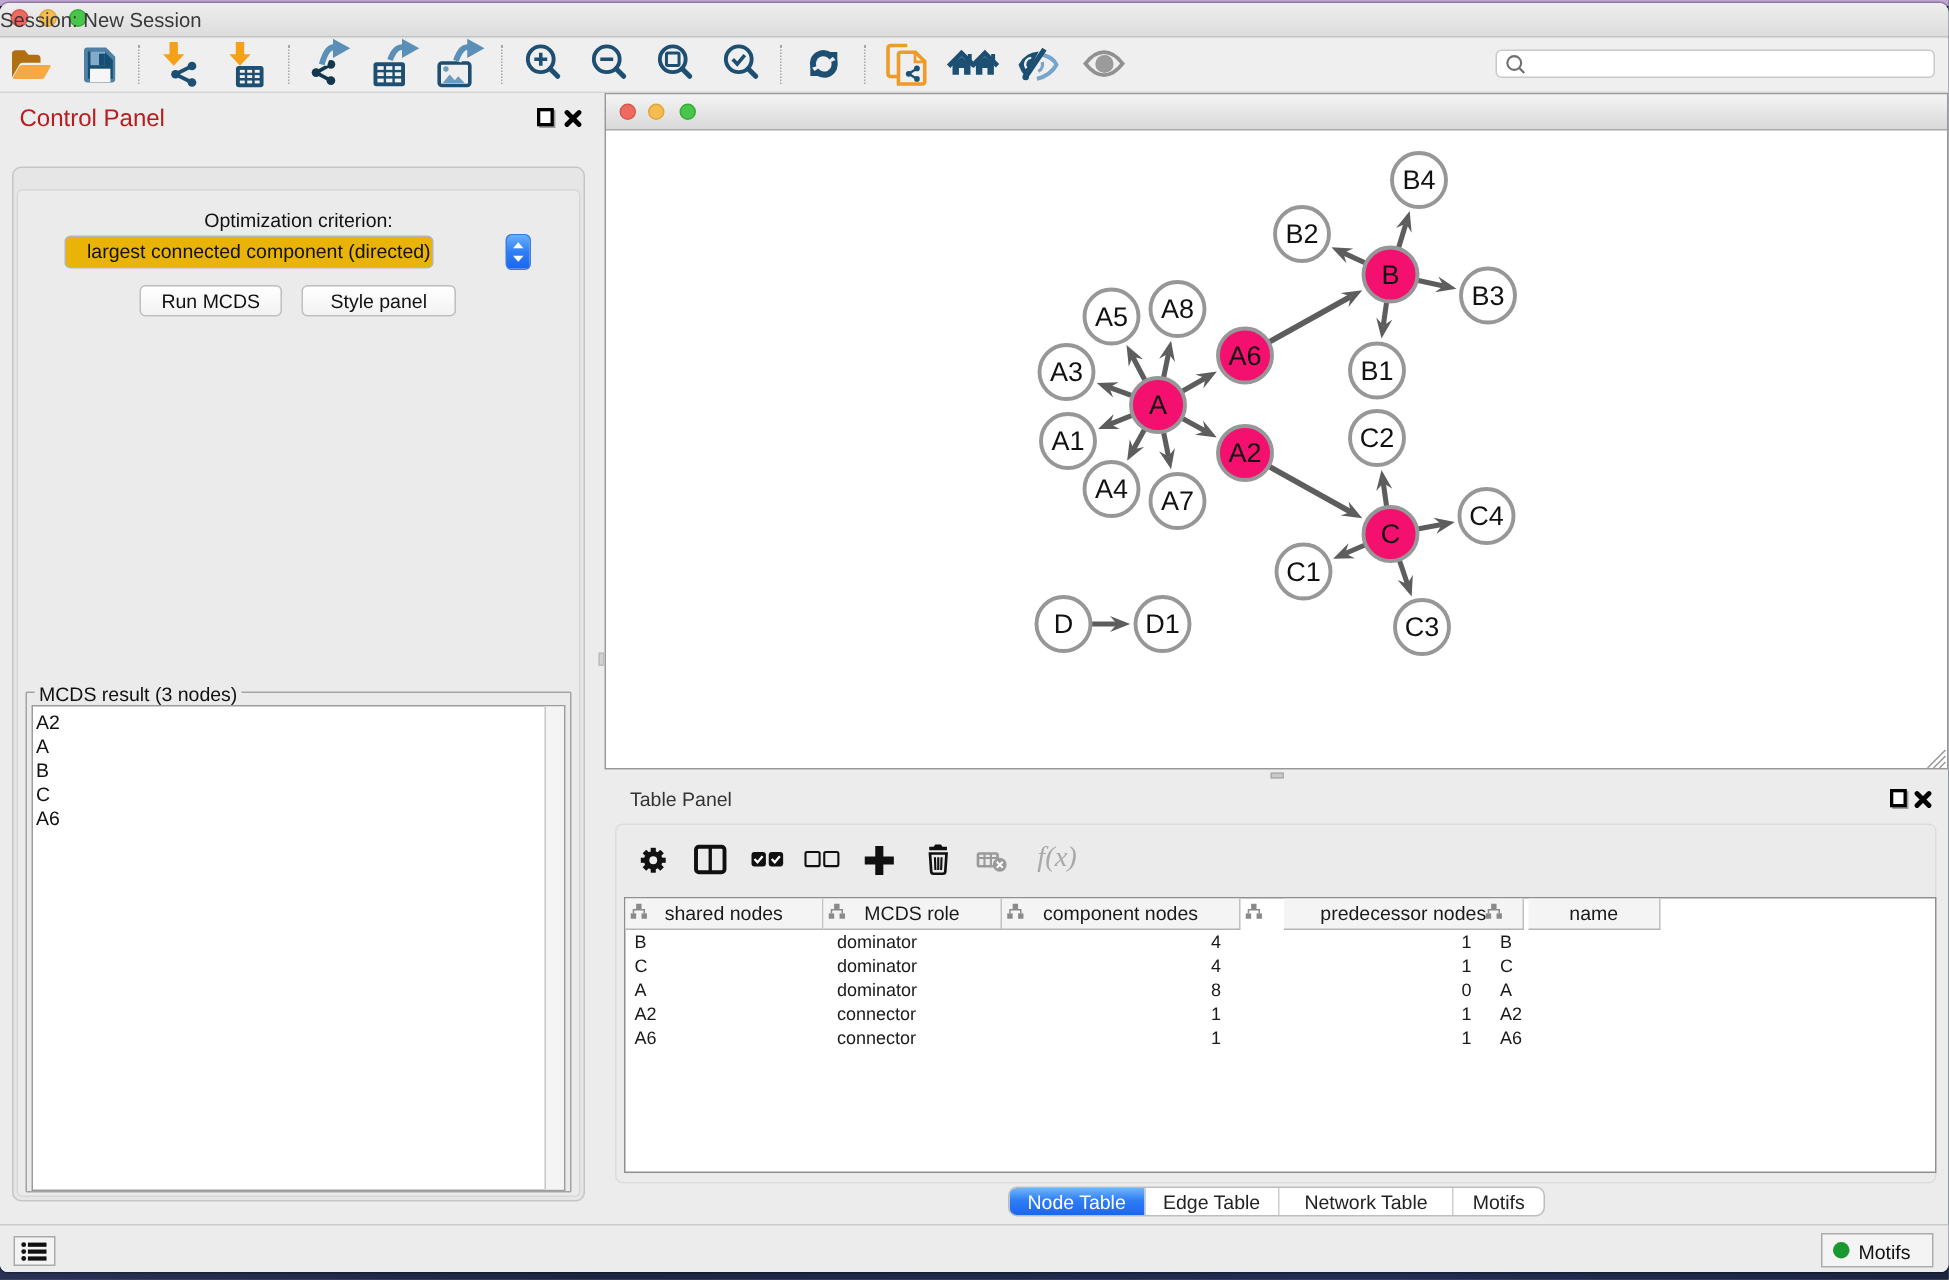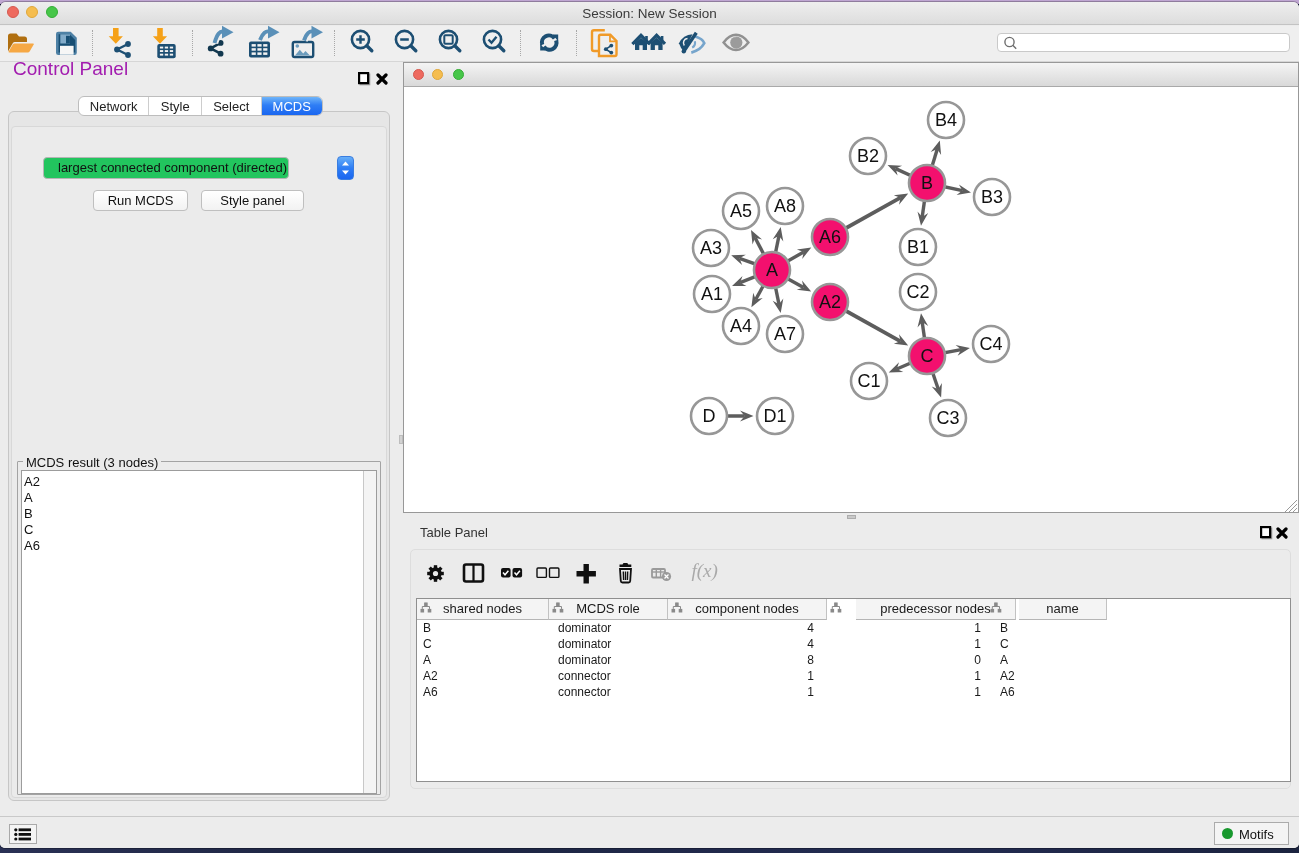--- a/index.html
+++ b/index.html
@@ -6,43 +6,43 @@
 .abs{position:absolute}
 #topstrip{position:absolute;left:0;top:0;width:1299px;height:4px;background:#bfa6d2}
 #botstrip{position:absolute;left:0;top:845px;width:1299px;height:8px;
  background:linear-gradient(90deg,#2a3155 0%,#1c2440 30%,#232c52 70%,#1b233f 100%)}
 #win{position:absolute;left:0;top:2px;width:1299px;height:846px;
  border-radius:6px 6px 5px 5px;background:#ececec;overflow:hidden;
  box-shadow:0 0 0 1px rgba(0,0,0,.25)}
 #cont{position:absolute;left:0;top:-2px;width:1299px;height:853px}
 #titlebar{position:absolute;left:0;top:2px;width:1299px;height:23px;
  background:linear-gradient(#eeeeee,#dddddd);border-bottom:1px solid #c3c3c3}
-#titletext{position:absolute;left:0;top:6px;width:1299px;text-align:center;
+#titletext{position:absolute;left:0;top:6px;width:1299px;text-align:left;
  font-size:13.5px;color:#3a3a3a}
 .tl{position:absolute;top:6px;width:12px;height:12px;border-radius:50%}
 #toolbar{position:absolute;left:0;top:26px;width:1299px;height:36px;
  background:#efefef;border-bottom:1px solid #d6d6d6}
 .tsep{position:absolute;top:30px;height:26px;width:0;border-left:1px dotted #a8a8a8}
 #search{position:absolute;left:997px;top:33px;width:293px;height:19px;background:#fff;
  border:1px solid #c9c9c9;border-radius:4px}
 
-#cpTitle{position:absolute;left:13px;top:58px;font-size:19px;color:#a21caf}
+#cpTitle{position:absolute;left:13px;top:71px;font-size:16px;color:#b91c1c}
 .tabrow{position:absolute;height:20px;background:#fff;border:1px solid #bdbdbd;
  border-radius:6px;display:flex;font-size:13px;color:#222;overflow:hidden}
 .tabrow .tb{height:100%;display:flex;align-items:center;justify-content:center;
  border-right:1px solid #cdcdcd}
 .tabrow .tb:last-child{border-right:none}
 .tb.sel{background:linear-gradient(#6fb5f9,#2f7ef5 45%,#1a66f0);color:#fff;}
 #cpPanel{position:absolute;left:8px;top:111px;width:382px;height:690px;
  background:#e6e6e6;border:1px solid #c6c6c6;border-radius:6px}
 #cpInner{position:absolute;left:11px;top:126px;width:376px;height:672px;
  background:#ebebeb;border:1px solid #d8d8d8;border-radius:4px}
 #optlabel{position:absolute;left:0px;top:139px;width:398px;text-align:center;
  font-size:13px;color:#111}
-#combo{position:absolute;left:43px;top:157px;width:246px;height:22px;background:#22c55e;
+#combo{position:absolute;left:43px;top:157px;width:246px;height:22px;background:#eab308;
  border:1px solid #b5b5b5;border-radius:4px;font-size:13px;color:#111;
  line-height:20px;padding-left:14px}
 #comboBtn{position:absolute;left:337px;top:156px;width:17px;height:24px;
  background:linear-gradient(#66aef8,#2f7ef5 50%,#1a66f0);border-radius:4px;
  border:1px solid #3a7de0}
 .btn{position:absolute;height:21px;background:linear-gradient(#ffffff,#f2f2f2);
  border:1px solid #bfbfbf;border-radius:4px;font-size:13px;color:#111;
  display:flex;align-items:center;justify-content:center}
 #fieldset{position:absolute;left:17px;top:461px;width:364px;height:334px;
  border:1px solid #a3a3a3;border-radius:1px}
@@ -197,26 +197,21 @@
 <div id="cpTitle">Control Panel</div>
 <svg class="abs" style="left:358px;top:72px" width="13" height="14" viewBox="0 0 13 14">
         <rect x="2.4" y="2.4" width="9" height="10" fill="none" stroke="#9d9d9d" stroke-width="1.8"></rect>
         <rect x="1.1" y="1.1" width="9" height="10" fill="#fff" stroke="#000" stroke-width="2.2"></rect>
       </svg>
       <svg class="abs" style="left:376px;top:73px" width="12" height="12" viewBox="0 0 12 12">
         <path d="M2 2 L10 10 M10 2 L2 10" stroke="#000" stroke-width="3.2" stroke-linecap="round"></path>
       </svg>
 <div id="cpPanel"></div>
 <div id="cpInner"></div>
-<div class="tabrow" style="left:78px;top:96px;width:245px">
- <div class="tb" style="width:71px">Network</div>
- <div class="tb" style="width:53px">Style</div>
- <div class="tb" style="width:60px">Select</div>
- <div class="tb sel" style="width:61px">MCDS</div>
-</div>
+<div id="optlabel">Optimization criterion:</div>
 <div id="combo">largest connected component (directed)</div>
 <div id="comboBtn">
 <svg width="15" height="22" viewBox="0 0 15 22" style="display:block">
 <path d="M4 8.5 L7.5 4.5 L11 8.5 Z" fill="#fff"></path>
 <path d="M4 13.5 L7.5 17.5 L11 13.5 Z" fill="#fff"></path>
         </svg>
 </div>
 <div class="btn" style="left:93px;top:190px;width:95px">Run MCDS</div>
 <div class="btn" style="left:201px;top:190px;width:103px">Style panel</div>
 <div id="fieldset"></div>
@@ -425,20 +420,26 @@
       <div class="td" style="left:423px;top:668px;width:120px">A2</div>
       <div class="td" style="left:558px;top:668px;width:110px">connector</div>
       <div class="td" style="left:668px;top:668px;width:146px;text-align:right">1</div>
       <div class="td" style="left:827px;top:668px;width:154px;text-align:right">1</div>
       <div class="td" style="left:1000px;top:668px;width:80px">A2</div>
       <div class="td" style="left:423px;top:684px;width:120px">A6</div>
       <div class="td" style="left:558px;top:684px;width:110px">connector</div>
       <div class="td" style="left:668px;top:684px;width:146px;text-align:right">1</div>
       <div class="td" style="left:827px;top:684px;width:154px;text-align:right">1</div>
       <div class="td" style="left:1000px;top:684px;width:80px">A6</div>
+<div class="tabrow" style="left:672px;top:791px;width:358px;font-size:13px">
+ <div class="tb sel" style="width:91px">Node Table</div>
+ <div class="tb" style="width:90px">Edge Table</div>
+ <div class="tb" style="width:117px">Network Table</div>
+ <div class="tb" style="width:60px">Motifs</div>
+</div>
 
 <div id="status"></div>
 <div id="listbtn"></div>
 <svg class="abs" style="left:14px;top:828px" width="18" height="13" viewBox="0 0 18 13">
 <g fill="#101010">
           <circle cx="1.8" cy="1.8" r="1.6"></circle>
           <circle cx="1.8" cy="6.4" r="1.6"></circle>
 <circle cx="1.8" cy="11" r="1.6"></circle>
           <rect x="4.6" y="0.4" width="12.4" height="2.8"></rect>
 <rect x="4.6" y="5" width="12.4" height="2.8"></rect>

